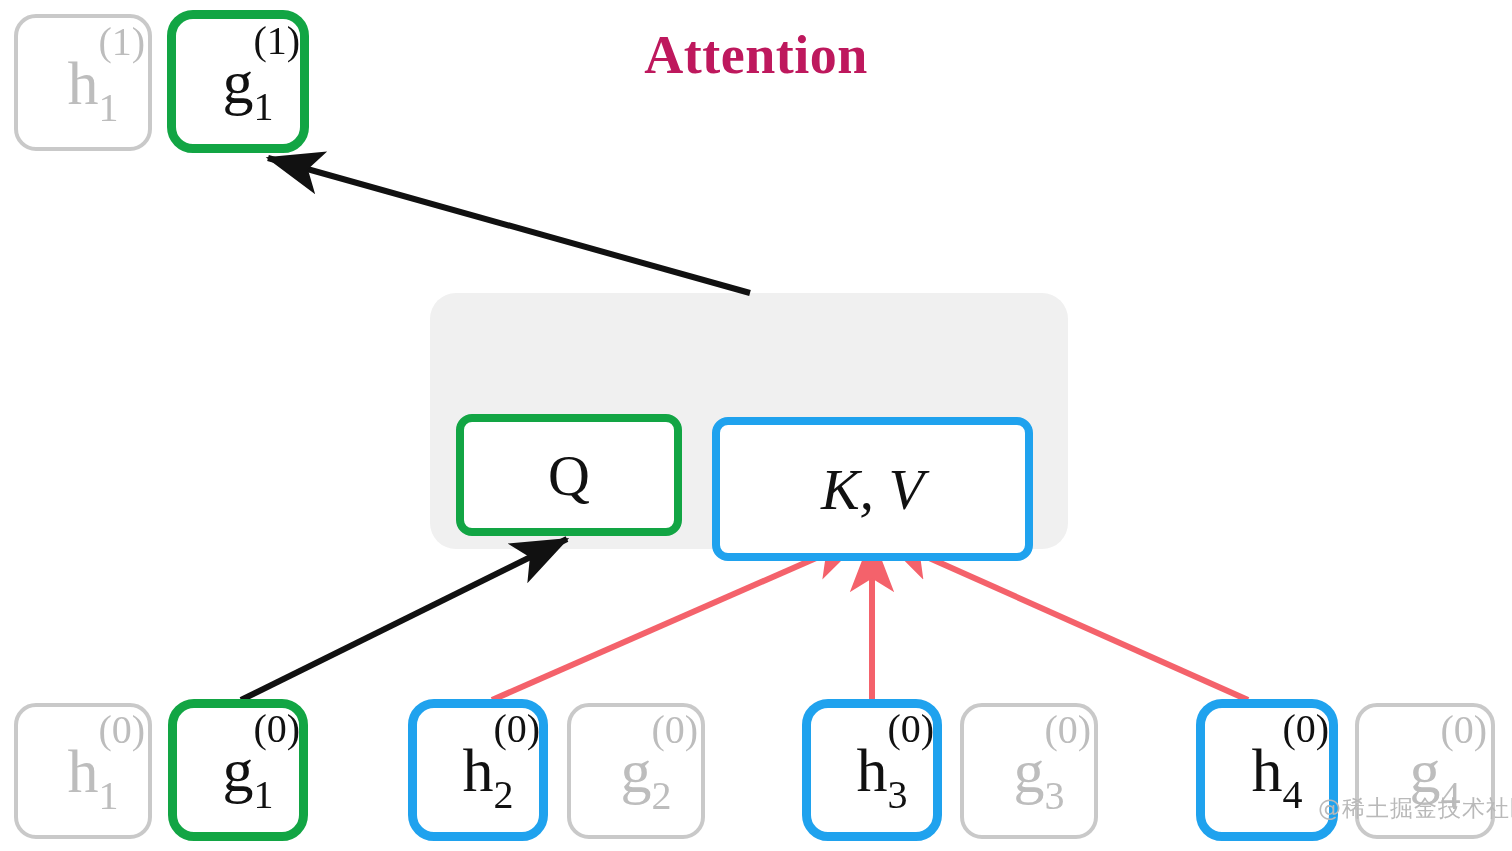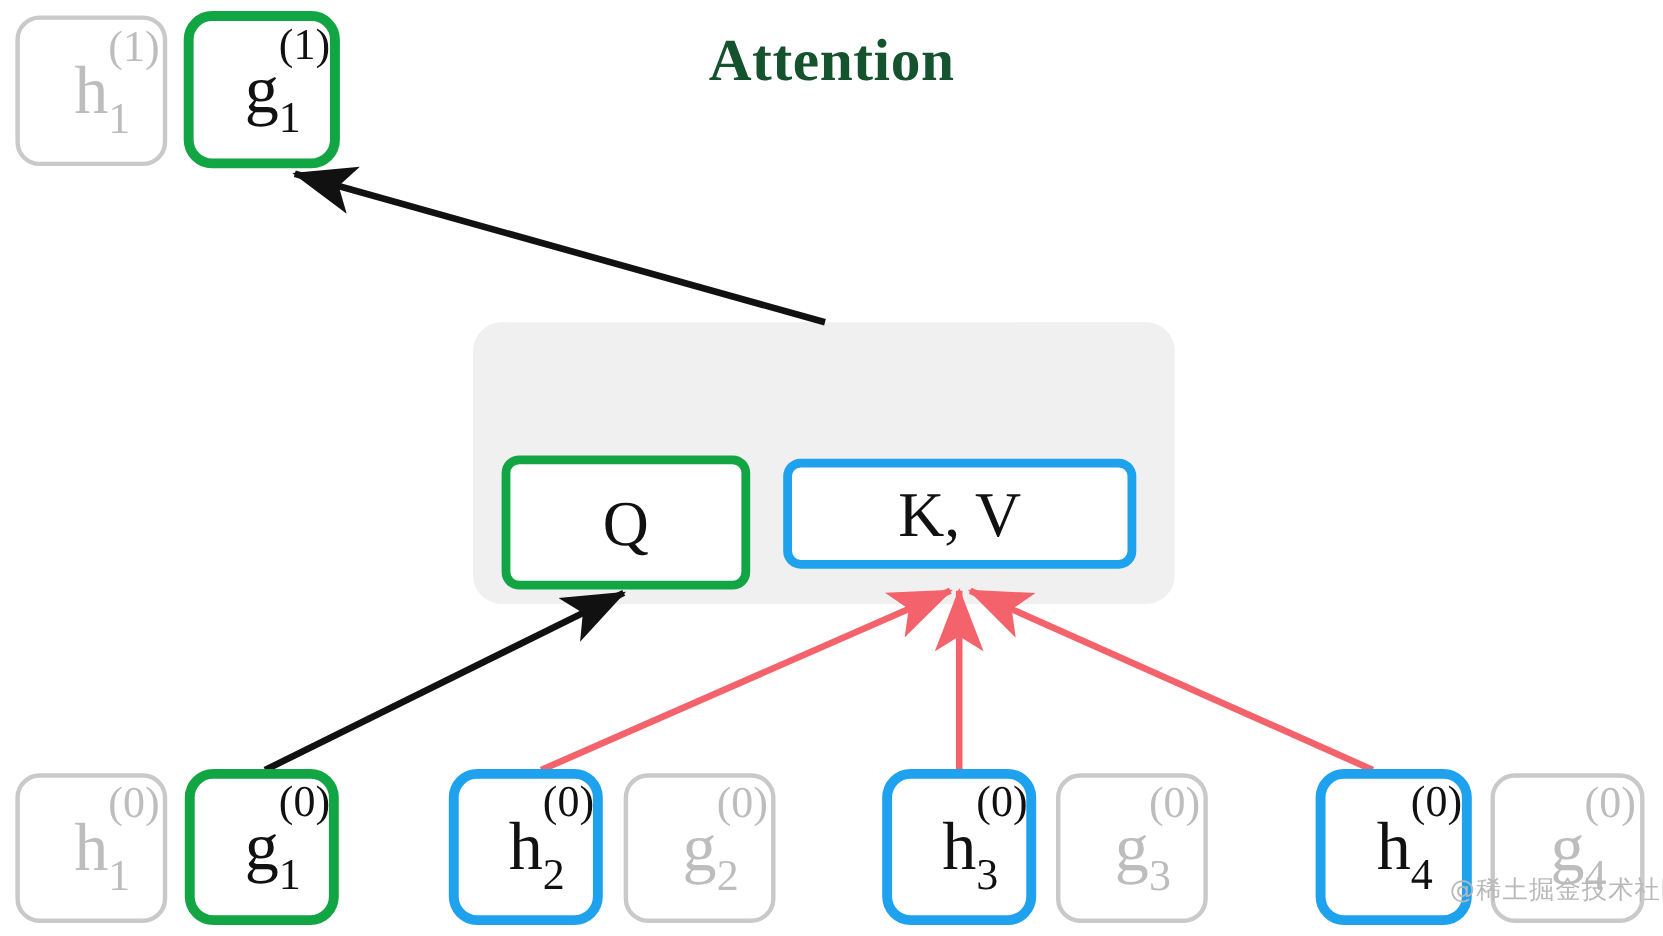--- a/index.html
+++ b/index.html
@@ -81,21 +81,21 @@
     z-index: 1;
   }
   #attention-title {
     position: absolute;
     left: 0;
     top: 24px;
     width: 100%;
     text-align: center;
     font-size: 54px;
     font-weight: bold;
-    color: #14532d;
+    color: #be185d;
     letter-spacing: 0.5px;
     font-family: "Liberation Serif", "DejaVu Serif", serif;
   }
   .qkv {
     position: absolute;
     box-sizing: border-box;
     background: #ffffff;
     display: flex;
     align-items: center;
     justify-content: center;
@@ -104,22 +104,23 @@
     border-style: solid;
     border-width: 8px;
     border-radius: 16px;
     z-index: 3;
   }
   #qkv-q {
     left: 456px; top: 414px; width: 226px; height: 122px;
     border-color: #12a544;
   }
   #qkv-kv {
-    left: 712px; top: 417px; width: 321px; height: 100px;
+    left: 712px; top: 417px; width: 321px; height: 144px;
     border-color: #1fa2ee;
+    font-style: italic;
   }
 
   
   #edges {
     position: absolute;
     left: 0; top: 0;
     width: 1512px;
     height: 851px;
     z-index: 2;
     pointer-events: none;

